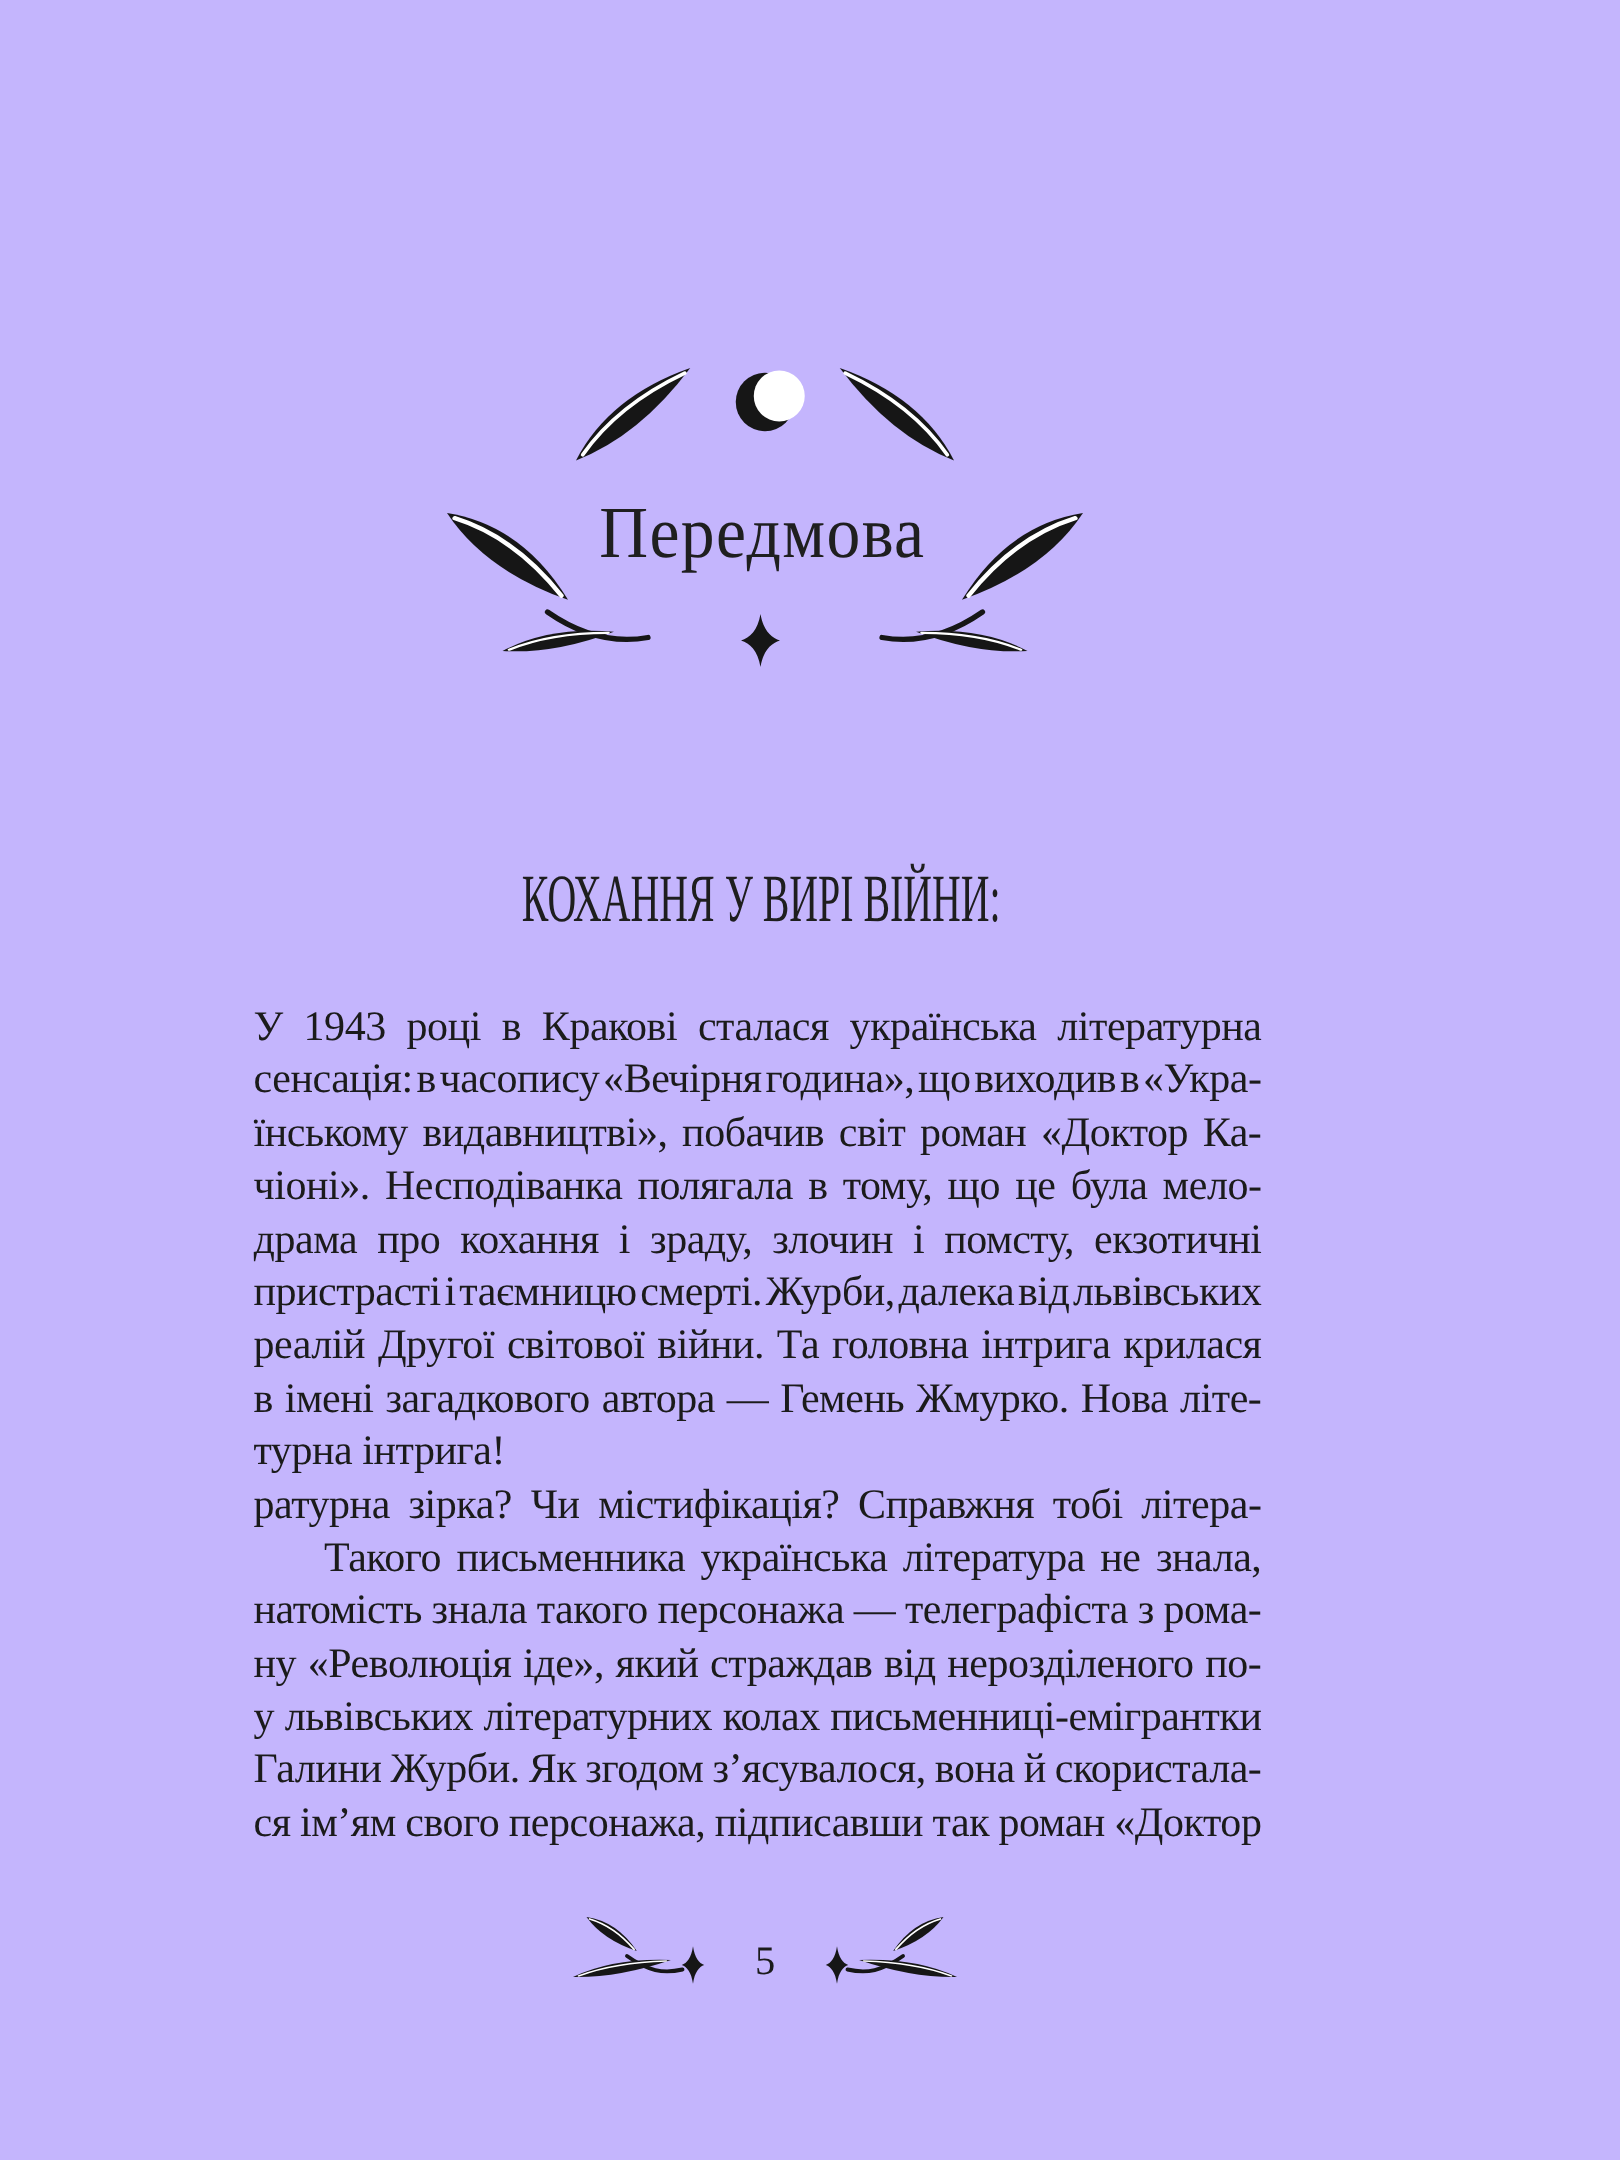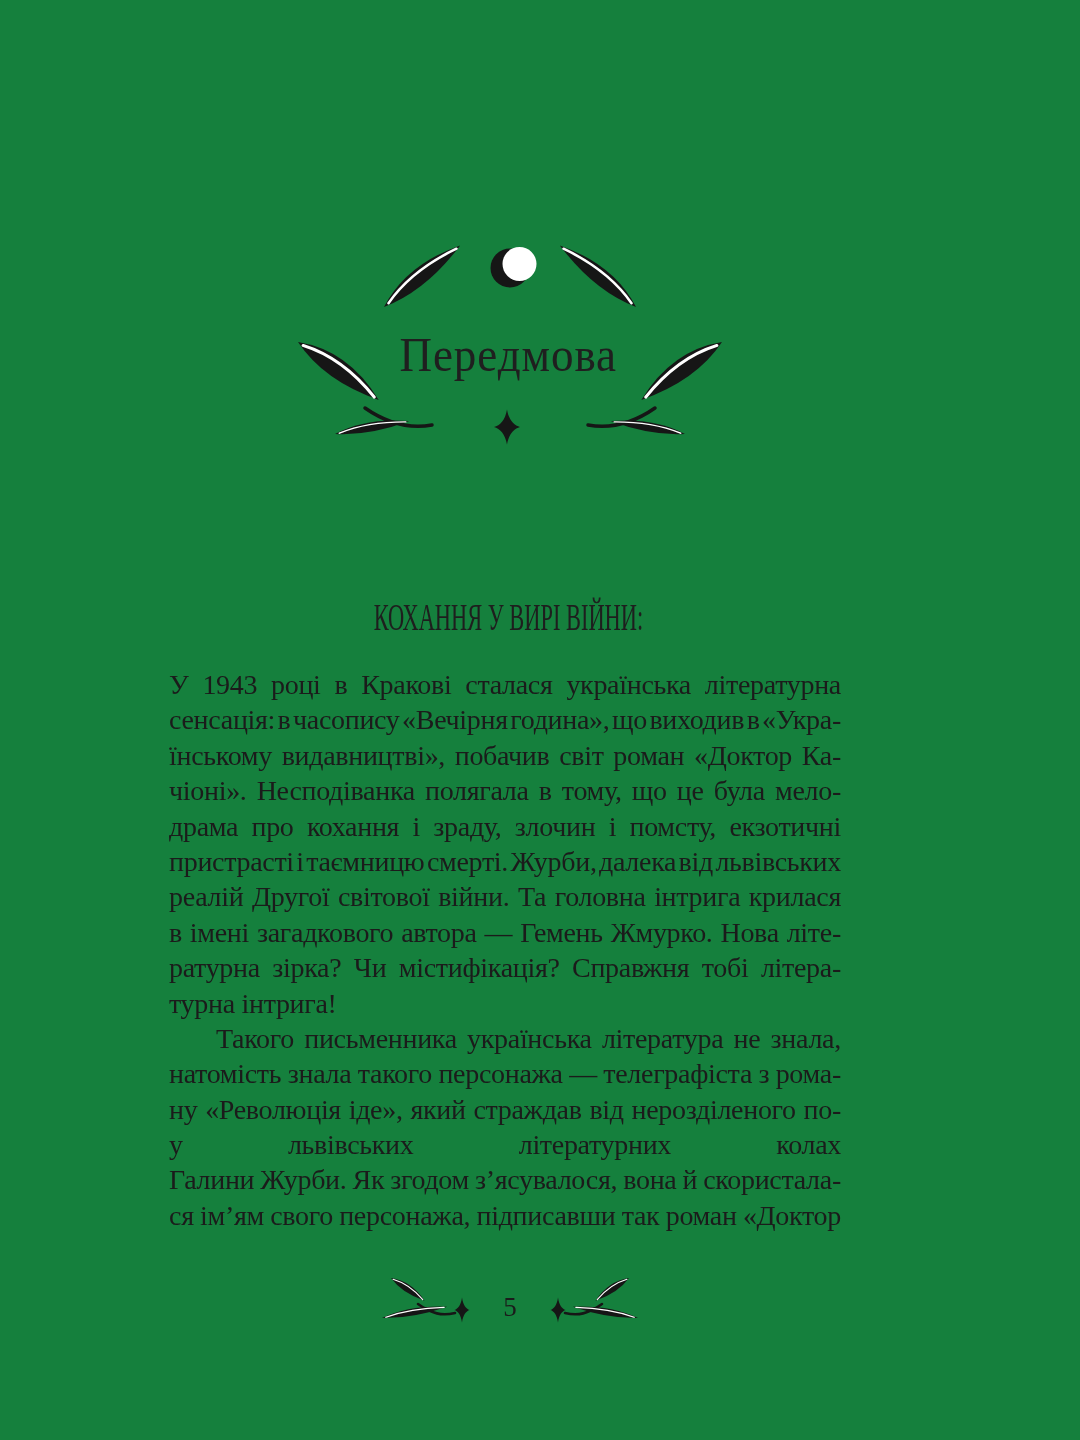--- a/index.html
+++ b/index.html
@@ -4,21 +4,21 @@
 <style>
   html, body {
     margin: 0;
     padding: 0;
     background: #ffffff;
   }
   .page {
     position: relative;
     width: 1080px;
     height: 1440px;
-    background: #15803d;
+    background: #c4b5fd;
     overflow: hidden;
     font-family: "Liberation Serif", serif;
     color: #1b1b1b;
   }
   
   .header-ornament {
     position: absolute;
     left: 280px;
     top: 238px;
     width: 460px;
@@ -47,25 +47,25 @@
   }
   .chapter-title .squeeze {
     display: inline-block;
     transform: scaleX(0.92);
     transform-origin: center center;
   }
   
   .section-heading {
     position: absolute;
     left: 108px;
-    top: 594px;
+    top: 576px;
     width: 800px;
     margin: 0;
     font-weight: normal;
-    font-size: 38px;
+    font-size: 45px;
     color: #1e1e1e;
   }
   .section-heading .hline {
     display: block;
     height: 46px;
     line-height: 46px;
     text-align: center;
     white-space: nowrap;
   }
   .section-heading .squeeze {
@@ -248,30 +248,30 @@
         <span>в</span>
         <span>імені</span>
         <span>загадкового</span>
         <span>автора</span>
         <span>—</span>
         <span>Гемень</span>
         <span>Жмурко.</span>
         <span>Нова</span>
         <span>літе-</span>
       </div>
+    <div class="line end">турна інтрига!</div>
     <div class="line just">
         <span>ратурна</span>
         <span>зірка?</span>
         <span>Чи</span>
         <span>містифікація?</span>
         <span>Справжня</span>
         <span>тобі</span>
         <span>літера-</span>
       </div>
-    <div class="line end">турна інтрига!</div>
     <div class="line just ind">
         <span>Такого</span>
         <span>письменника</span>
         <span>українська</span>
         <span>література</span>
         <span>не</span>
         <span>знала,</span>
       </div>
     <div class="line just">
         <span>натомість</span>
@@ -291,20 +291,21 @@
         <span>страждав</span>
         <span>від</span>
         <span>нерозділеного</span>
         <span>по-</span>
       </div>
     <div class="line just">
         <span>у</span>
         <span>львівських</span>
         <span>літературних</span>
         <span>колах</span>
+        <span>письменниці-емігрантки</span>
       </div>
     <div class="line just">
         <span>Галини</span>
         <span>Журби.</span>
         <span>Як</span>
         <span>згодом</span>
         <span>з’ясувалося,</span>
         <span>вона</span>
         <span>й</span>
         <span>скористала-</span>

